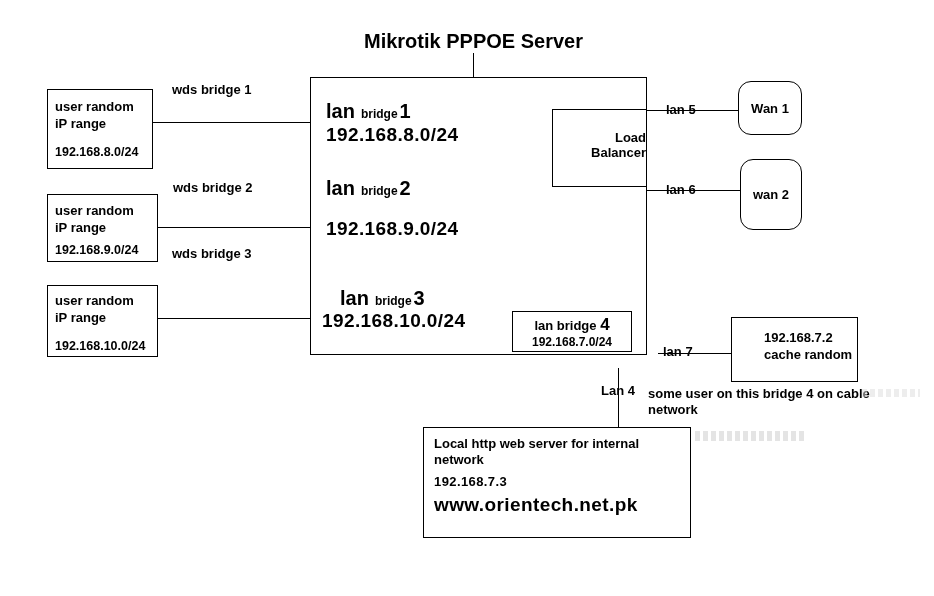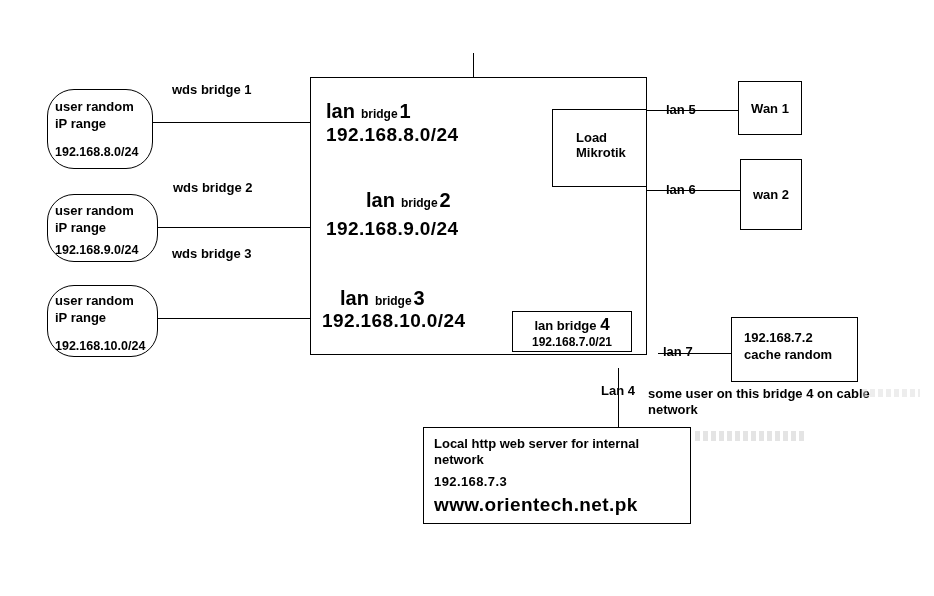--- a/index.html
+++ b/index.html
@@ -11,66 +11,67 @@
   .box{position:absolute;border:1px solid #000;background:transparent;box-sizing:border-box;}
   .hline{position:absolute;height:1px;background:#000;}
   .vline{position:absolute;width:1px;background:#000;}
   .lbl{position:absolute;font-weight:bold;color:#000;white-space:nowrap;line-height:1.15;}
   .fs13{font-size:13px;}
   .fs19{font-size:19px;letter-spacing:.4px;}
   .fs20{font-size:20px;}
   .bridge-line1 .w-lan{font-size:20px;text-align:right;}
   .bridge-line1 .w-bridge{font-size:12px;margin-left:6px;margin-right:2px;text-align:center;}
   .bridge-line1 .w-num{font-size:20px;}
-  .userbox{padding:8px 0 0 7px;font-weight:bold;font-size:13px;line-height:17px;border-radius:27px;}
+  .userbox{padding:8px 0 0 7px;font-weight:bold;font-size:13px;line-height:17px;}
   .userbox .uip{font-size:12.5px;}
-  .centered{display:flex;align-items:center;justify-content:center;font-weight:bold;font-size:13px;}
+  .centered{display:flex;align-items:center;justify-content:center;font-weight:bold;font-size:13px;border-radius:13px;}
   .lb-box{padding:20px 0 0 23px;font-weight:bold;font-size:13px;line-height:15px;}
-  .cache-box{padding:11px 0 0 12px;font-weight:bold;font-size:13px;line-height:17px;}
+  .cache-box{padding:11px 0 0 32px;font-weight:bold;font-size:13px;line-height:17px;}
   .b4-box{text-align:center;padding-top:3px;font-weight:bold;}
   .b4-box .b4l1{font-size:13px;}
   .b4-box .b4num{font-size:17px;}
   .b4-box .b4ip{font-size:12px;}
   .web-box{padding:8px 0 0 10px;font-weight:bold;}
   .web-box .wl{font-size:13px;line-height:16px;}
   .web-box .wip{font-size:13px;line-height:23px;margin-top:2px;letter-spacing:.4px;}
   .web-box .wurl{font-size:19px;line-height:24px;letter-spacing:.4px;}
   .note{line-height:16px;}
   .watermark{
     position:absolute;opacity:.75;filter:blur(.7px);
     background:repeating-linear-gradient(90deg,#dcdcdc 0 5px,transparent 5px 8px);
   }
 </style>
 </head>
 <body>
 
 <div id="canvas">
 
+  <div class="lbl fs20" style="left:364px;top:30px;">Mikrotik PPPOE Server</div>
   <div class="vline" style="left:473px;top:53px;height:24px;"></div>
 
   <div class="box" style="left:310px;top:77px;width:337px;height:278px;"></div>
 
   <div class="lbl bridge-line1" style="left:326px;top:100px;">
     <span class="w-lan">lan</span><span class="w-bridge">bridge</span><span class="w-num">1</span>
   </div>
   <div class="lbl fs19" style="left:326px;top:124px;">192.168.8.0/24</div>
 
-  <div class="lbl bridge-line1" style="left:326px;top:189px;margin-left:40px;">
+  <div class="lbl bridge-line1" style="left:326px;top:177px;">
     <span class="w-lan">lan</span><span class="w-bridge">bridge</span><span class="w-num">2</span>
   </div>
   <div class="lbl fs19" style="left:326px;top:218px;">192.168.9.0/24</div>
 
   <div class="lbl bridge-line1" style="left:340px;top:287px;">
     <span class="w-lan">lan</span><span class="w-bridge">bridge</span><span class="w-num">3</span>
   </div>
   <div class="lbl fs19" style="left:322px;top:310px;">192.168.10.0/24</div>
 
-  <div class="box lb-box" style="left:552px;top:109px;width:95px;height:78px;">
+  <div class="box lb-box" style="left:552px;top:109px;width:95px;height:78px;text-align:right;">
     <div>Load</div>
-    <div>Mikrotik</div>
+    <div>Balancer</div>
   </div>
 
   <div class="box userbox" style="left:47px;top:89px;width:106px;height:80px;">
     <div>user random</div>
     <div>iP range</div>
     <div class="uip" style="margin-top:12px;">192.168.8.0/24</div>
   </div>
   <div class="box userbox" style="left:47px;top:194px;width:111px;height:68px;padding-top:7px;">
     <div>user random</div>
     <div>iP range</div>
@@ -101,39 +102,39 @@
   <div class="lbl fs13" style="left:666px;top:183px;">lan 6</div>
   <div class="box centered" style="left:740px;top:159px;width:62px;height:71px;">
     <span>wan 2</span>
   </div>
 
   <div class="box b4-box" style="left:512px;top:311px;width:120px;height:41px;">
     <div class="b4l1">
       <span>lan bridge</span>
       <span class="b4num">4</span>
     </div>
-    <div class="b4ip">192.168.7.0/21</div>
+    <div class="b4ip">192.168.7.0/24</div>
   </div>
 
   <div class="hline" style="left:658px;top:353px;width:73px;"></div>
   <div class="lbl fs13" style="left:663px;top:345px;">lan 7</div>
   <div class="box cache-box" style="left:731px;top:317px;width:127px;height:65px;">
     <div>192.168.7.2</div>
     <div>cache random</div>
   </div>
 
   <div class="vline" style="left:618px;top:368px;height:59px;"></div>
   <div class="lbl fs13" style="left:601px;top:384px;">Lan 4</div>
 
   <div class="lbl fs13 note" style="left:648px;top:386px;">
     <div>some user on this bridge 4 on cable</div>
     <div>network</div>
   </div>
 
-  <div class="box web-box" style="left:423px;top:427px;width:268px;height:97px;">
+  <div class="box web-box" style="left:423px;top:427px;width:268px;height:111px;">
     <div class="wl">Local http web server for internal</div>
     <div class="wl">network</div>
     <div class="wip">192.168.7.3</div>
     <div class="wurl">www.orientech.net.pk</div>
   </div>
 
   <div class="watermark" style="left:695px;top:431px;width:112px;height:10px;"></div>
   <div class="watermark" style="left:862px;top:389px;width:58px;height:8px;opacity:.5;"></div>
 
 </div>

